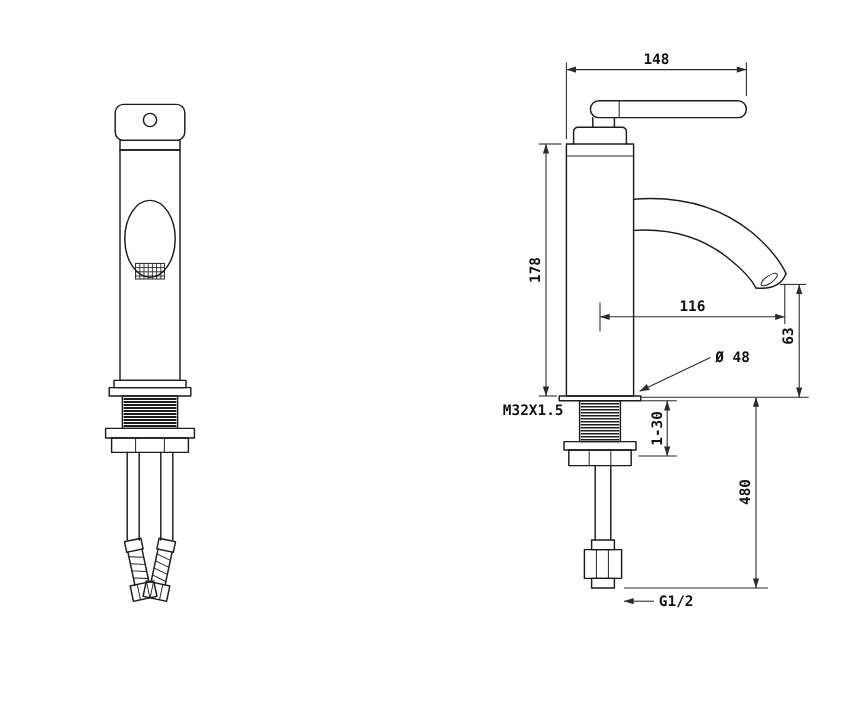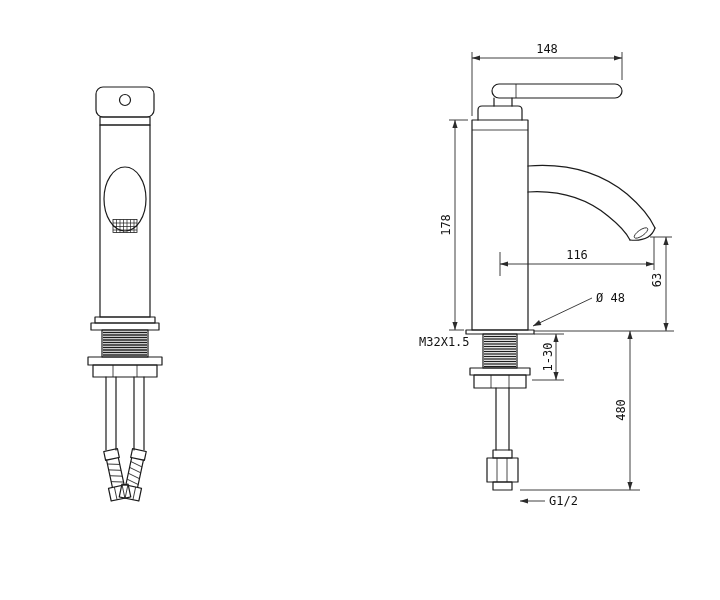--- a/index.html
+++ b/index.html
@@ -1,16 +1,16 @@
 <!DOCTYPE html>
 <html style="--line: #1c1c1c; --dim: #2b2b2b; --text: #111111; --bg: #ffffff;"><head>
 <meta charset="utf-8">
 <style>
   html,body{margin:0;padding:0;background:#fff;}
-  .stage{position:relative;width:680px;height:600px;background:var(--bg,#ffffff);overflow:hidden;}
+  .stage{position:relative;width:680px;height:600px;background:var(--bg,#ffffff);overflow:hidden;font-weight:bold;}
   svg{display:block;}
   .obj{fill:none;stroke:var(--line,#1c1c1c);stroke-width:1.2;stroke-linecap:round;stroke-linejoin:round;}
   .thin{fill:none;stroke:var(--line,#1c1c1c);stroke-width:0.8;}
   .hatch{stroke:var(--line,#1c1c1c);stroke-width:1.5;}
   .hatch2{stroke:var(--line,#1c1c1c);stroke-width:1.3;}
   .grid{stroke:var(--line,#1c1c1c);stroke-width:0.7;}
   .dim{fill:none;stroke:var(--dim,#2b2b2b);stroke-width:0.9;}
   .arrow{fill:var(--dim,#2b2b2b);stroke:none;}
   text{font-family:"DejaVu Sans Mono","Liberation Mono",monospace;font-size:12px;fill:var(--text,#111111);}
 </style>

